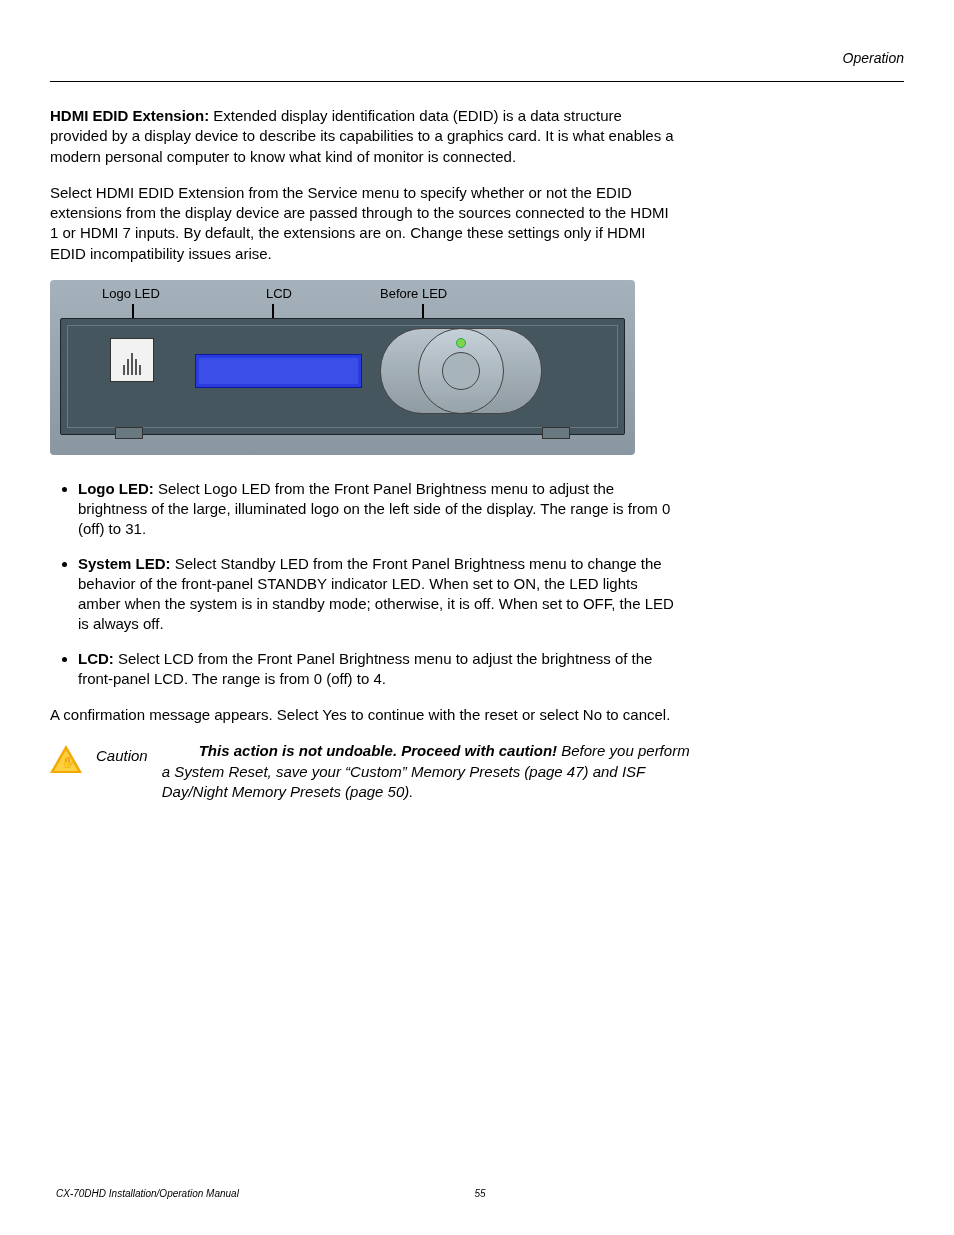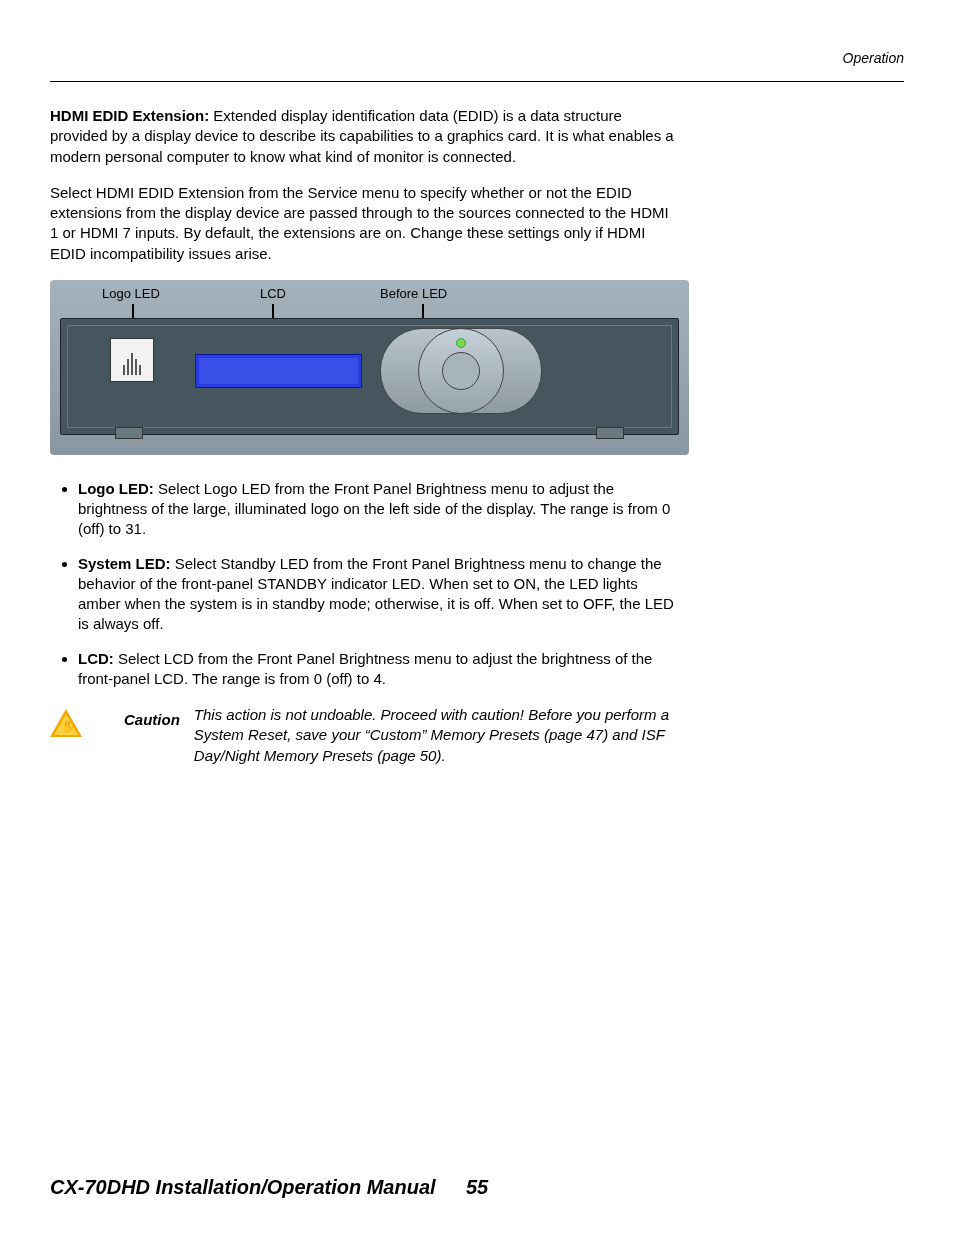--- a/index.html
+++ b/index.html
@@ -46,21 +46,21 @@
     margin: 0 0 16px 0;
     padding-left: 28px;
   }
   li {
     margin-bottom: 14px;
     line-height: 1.35;
   }
 
   
   .diagram {
-    width: 639px;
+    width: 585px;
     height: 175px;
     margin: 6px 0 24px 0;
     position: relative;
     background: linear-gradient(to bottom, #a5b2bc 0%, #8a97a1 100%);
     border-radius: 4px;
     overflow: hidden;
   }
   .dlabels {
     position: absolute;
     top: 6px;
@@ -209,39 +209,37 @@
     left: 4px; top: 5px;
   }
   .hand {
     position: absolute;
     left: 11px; top: 11px;
     font-size: 11px;
     color: #000;
   }
   .caution-label {
     font-style: italic;
-    font-weight: bold;
+    font-weight: normal;
     flex-shrink: 0;
     margin-top: 6px;
-    margin-left: 28px;
   }
   .caution-text {
     font-style: italic;
     line-height: 1.35;
   }
-  .caution-text .lead { font-weight: normal; }
+  .caution-text .lead { font-weight: bold; margin-left: 37px; }
 
   .footer {
     position: absolute;
-    left: 50px;
+    left: 56px;
     right: 50px;
     bottom: 36px;
     font-style: italic;
-    font-size: 20px;
-    font-weight: bold;
+    font-size: 10px;
   }
   .footer-page {
     position: absolute;
     left: 50%;
     transform: translateX(-50%);
   }
 </style>
 </head>
 <body>
 
@@ -255,21 +253,21 @@
       <span class="bold">HDMI EDID Extension:</span><span> Extended display identification data (EDID) is a data structure provided by a display device to describe its capabilities to a graphics card. It is what enables a modern personal computer to know what kind of monitor is connected.</span>
     </p>
 
 
     <p>Select HDMI EDID Extension from the Service menu to specify whether or not the EDID extensions from the display device are passed through to the sources connected to the HDMI 1 or HDMI 7 inputs. By default, the extensions are on. Change these settings only if HDMI EDID incompatibility issues arise.</p>
 
 
     <div class="diagram">
       <div class="dlabels">
         <div class="dlabel" style="left:52px">Logo LED</div>
-        <div class="dlabel" style="left:210px">LCD</div>
+        <div class="dlabel" style="left:216px">LCD</div>
         <div class="dlabel" style="left:330px">Before LED</div>
       </div>
       <div class="arrow" style="left:82px"></div>
       <div class="arrow" style="left:222px"></div>
       <div class="arrow" style="left:372px"></div>
 
       <div class="chassis">
         <div class="chassis-inner"></div>
       </div>
       <div class="logo-box">
@@ -298,20 +296,21 @@
       </li>
       <li>
         <span class="bold">System LED:</span><span> Select Standby LED from the Front Panel Brightness menu to change the behavior of the front-panel STANDBY indicator LED. When set to ON, the LED lights amber when the system is in standby mode; otherwise, it is off. When set to OFF, the LED is always off.</span>
       </li>
       <li>
         <span class="bold">LCD:</span><span> Select LCD from the Front Panel Brightness menu to adjust the brightness of the front-panel LCD. The range is from 0 (off) to 4.</span>
       </li>
     </ul>
 
 
+    <p>A confirmation message appears. Select Yes to continue with the reset or select No to cancel.</p>
 
     <div class="caution-row">
       <div class="caution-icon">
         <div class="tri"></div>
         <div class="tri-inner"></div>
         <div class="hand">✋</div>
       </div>
       <div class="caution-label">Caution</div>
       <div class="caution-text">
         <span class="lead">This action is not undoable. Proceed with caution!</span><span> Before you perform a System Reset, save your “Custom” Memory Presets (page 47) and ISF Day/Night Memory Presets (page 50).</span>

